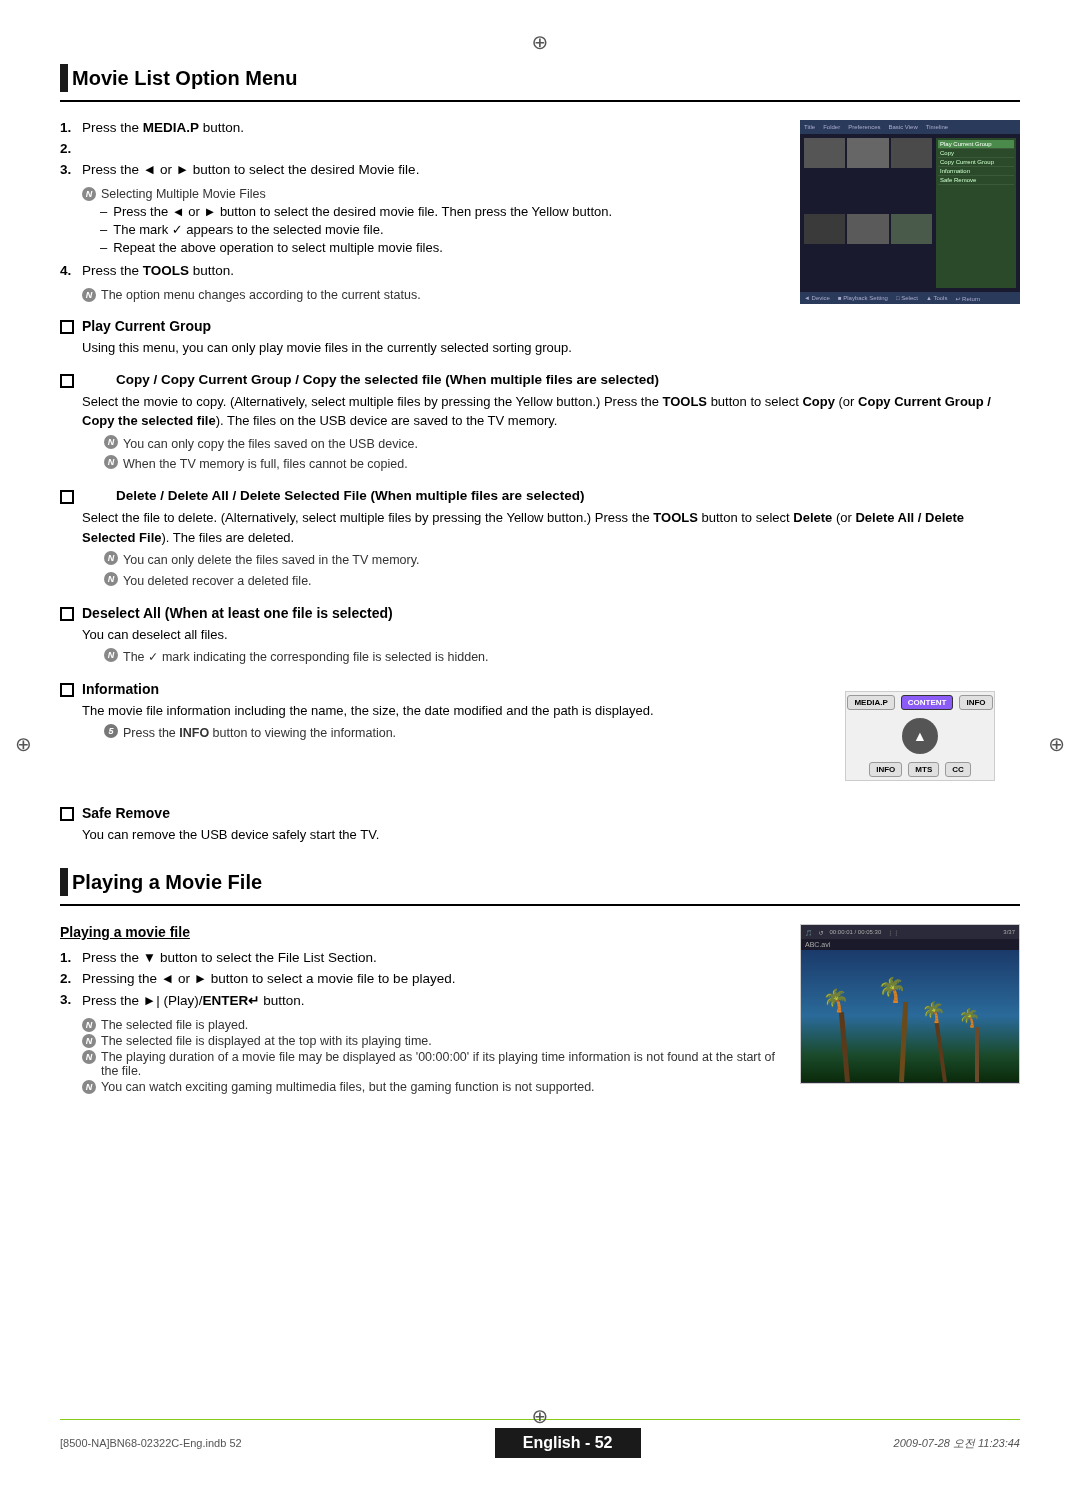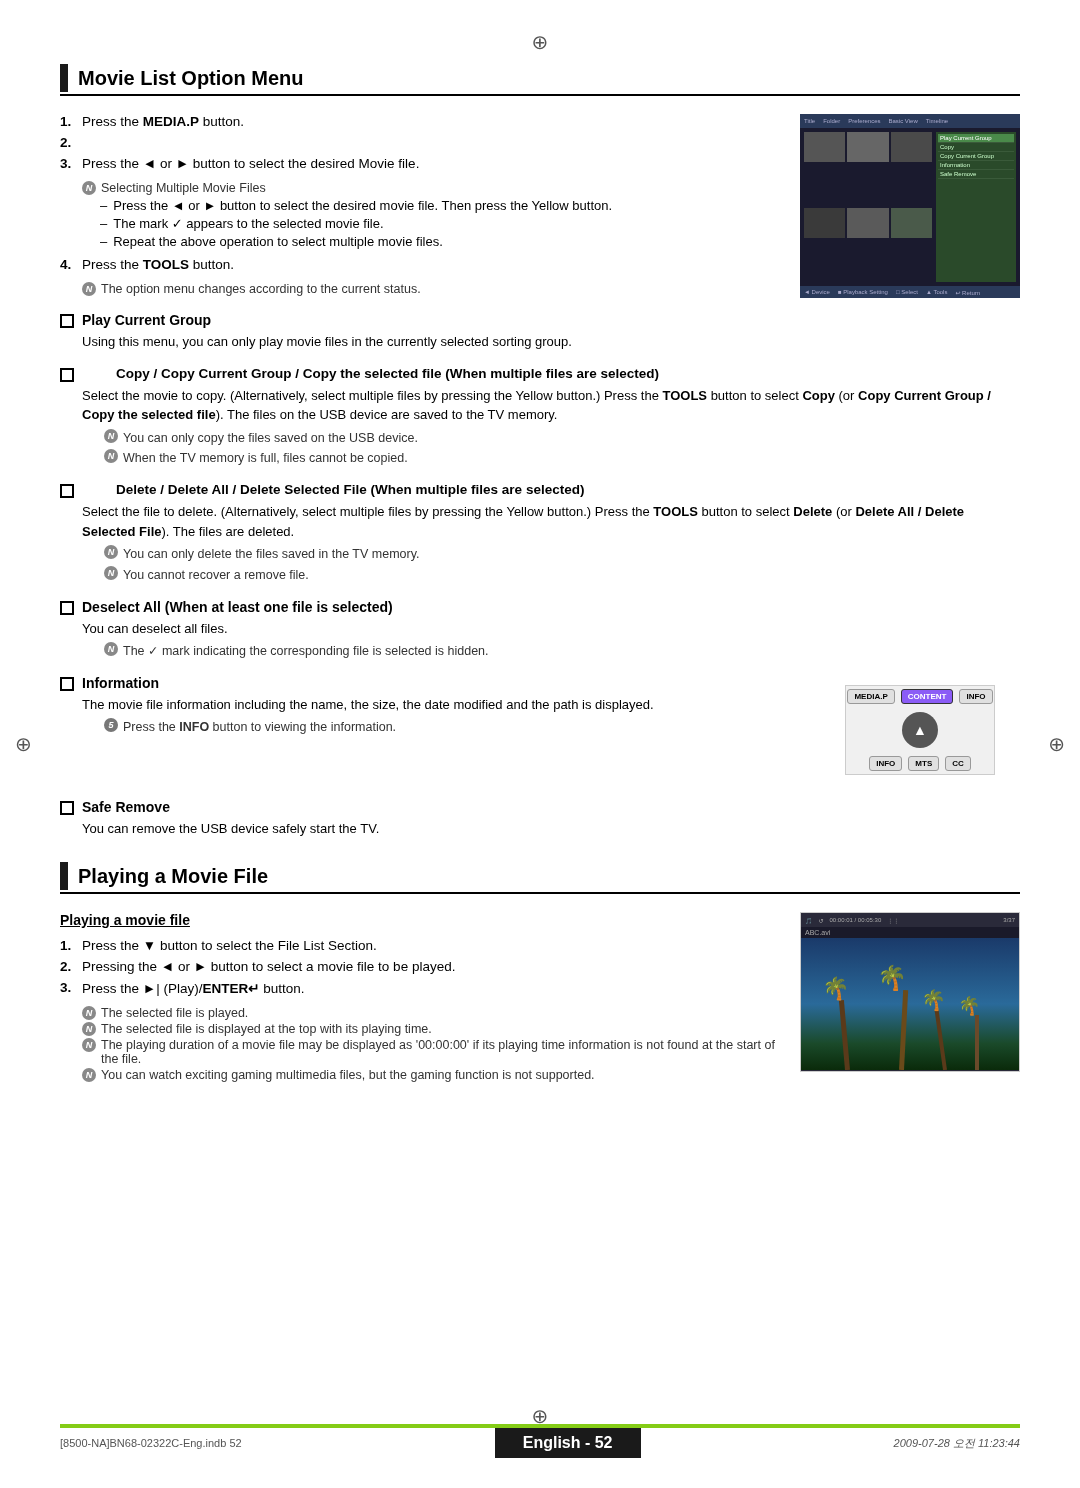--- a/index.html
+++ b/index.html
@@ -25,23 +25,23 @@
       text-align: center;
       font-size: 20px;
       margin-bottom: 10px;
       color: #555;
     }
 
     
     .section-heading {
       display: flex;
       align-items: center;
-      gap: 10px;
+      gap: 4px;
       border-bottom: 2px solid #000;
-      padding-bottom: 2px;
+      padding-bottom: 8px;
       margin-bottom: 18px;
     }
 
     .section-heading-bar {
       width: 8px;
       height: 28px;
       background: #1a1a1a;
       flex-shrink: 0;
     }
 
@@ -318,21 +318,22 @@
 
     
     .bottom-info {
       position: absolute;
       bottom: 30px;
       left: 60px;
       right: 60px;
       display: flex;
       justify-content: space-between;
       align-items: center;
-      border-top: 4px solid #84cc16;
+      border-top: 1px solid #84cc16;
+      padding-top: 8px;
     }
 
     .bottom-file {
       font-size: 11px;
       color: #555;
     }
 
     .bottom-page-badge {
       background: #1a1a1a;
       color: #fff;
@@ -527,21 +528,21 @@
       <h3 class="medium">Delete / Delete All / Delete Selected File (When multiple files are selected)</h3>
     </div>
     <div class="sub-body">
       <p>Select the file to delete. (Alternatively, select multiple files by pressing the Yellow button.) Press the <strong>TOOLS</strong> button to select <strong>Delete</strong> (or <strong>Delete All / Delete Selected File</strong>). The files are deleted.</p>
       <div class="note-row">
         <span class="info-icon">N</span>
         <span>You can only delete the files saved in the TV memory.</span>
       </div>
       <div class="note-row">
         <span class="info-icon">N</span>
-        <span>You cannot recover a remove file.</span>
+        <span>You deleted recover a deleted file.</span>
       </div>
     </div>
   </div>
 
   <div class="sub-section">
     <div class="sub-heading">
       <div class="checkbox-sq"></div>
       <h3>Deselect All (When at least one file is selected)</h3>
     </div>
     <div class="sub-body">

